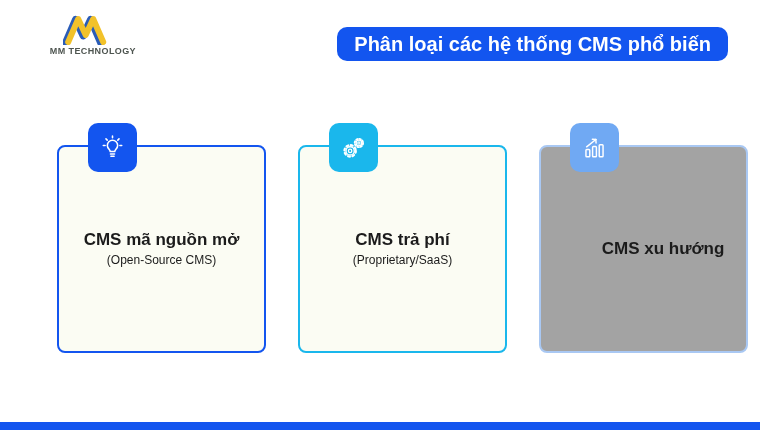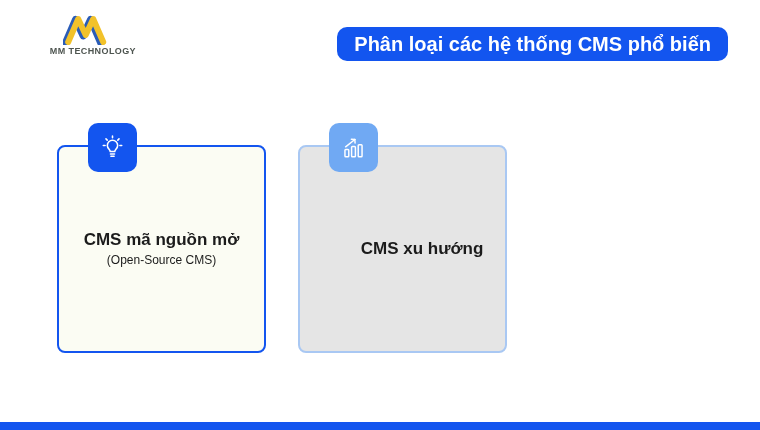--- a/index.html
+++ b/index.html
@@ -100,22 +100,36 @@
         <path d="M6.2 4.3l1.1 1.1"></path>
         <path d="M17.8 4.3l-1.1 1.1"></path>
         <path d="M3.8 10.2h1.6"></path>
         <path d="M18.6 10.2h1.6"></path>
       </svg>
     </div>
     <div class="card-title">CMS mã nguồn mở</div>
     <div class="card-subtitle"><span>(Open-Source CMS)</span><b></b></div>
   </article>
 
+  <article class="card" style="border-color: rgb(26, 183, 236); background-color: rgb(251, 252, 243);">
+    <div class="icon-tile" style="background-color: rgb(26, 183, 236);">
+      <svg width="27" height="27" viewBox="0 0 24 24" fill="none" stroke="#ffffff" stroke-linecap="round">
+        <circle cx="9" cy="15" r="5.1" stroke-width="1.9" stroke-dasharray="1.7 2.31"></circle>
+        <circle cx="9" cy="15" r="3.7" stroke-width="1.3"></circle>
+        <circle cx="9" cy="15" r="1.5" stroke-width="1.2"></circle>
+        <circle cx="16.8" cy="8" r="3.7" stroke-width="1.7" stroke-dasharray="1.25 1.66"></circle>
+        <circle cx="16.8" cy="8" r="2.5" stroke-width="1.2"></circle>
+        <circle cx="16.8" cy="8" r="1" stroke-width="1.1"></circle>
+      </svg>
+    </div>
+    <div class="card-title">CMS trả phí</div>
+    <div class="card-subtitle"><span>(Proprietary/SaaS)</span><b></b></div>
+  </article>
 
-  <article class="card" style="border-color: rgb(169, 200, 243); background-color: #e5e5e5; padding-left: 39px;">
+  <article class="card" style="border-color: rgb(169, 200, 243); background-color: #a3a3a3; padding-left: 39px;">
     <div class="icon-tile" style="background-color: rgb(112, 169, 243);">
       <svg width="27" height="27" viewBox="0 0 24 24" fill="none" stroke="#ffffff" stroke-width="1.3" stroke-linecap="round" stroke-linejoin="round">
         <rect x="4.4" y="13.8" width="3.4" height="6.4" rx="0.7"></rect>
         <rect x="10.3" y="11.2" width="3.4" height="9" rx="0.7"></rect>
         <rect x="16.2" y="9.6" width="3.4" height="10.6" rx="0.7"></rect>
         <path d="M5 11.4 L13.2 4.9"></path>
         <path d="M13.2 4.9 l-3.1 -0.2"></path>
         <path d="M13.2 4.9 l0.2 3.1"></path>
       </svg>
     </div>

